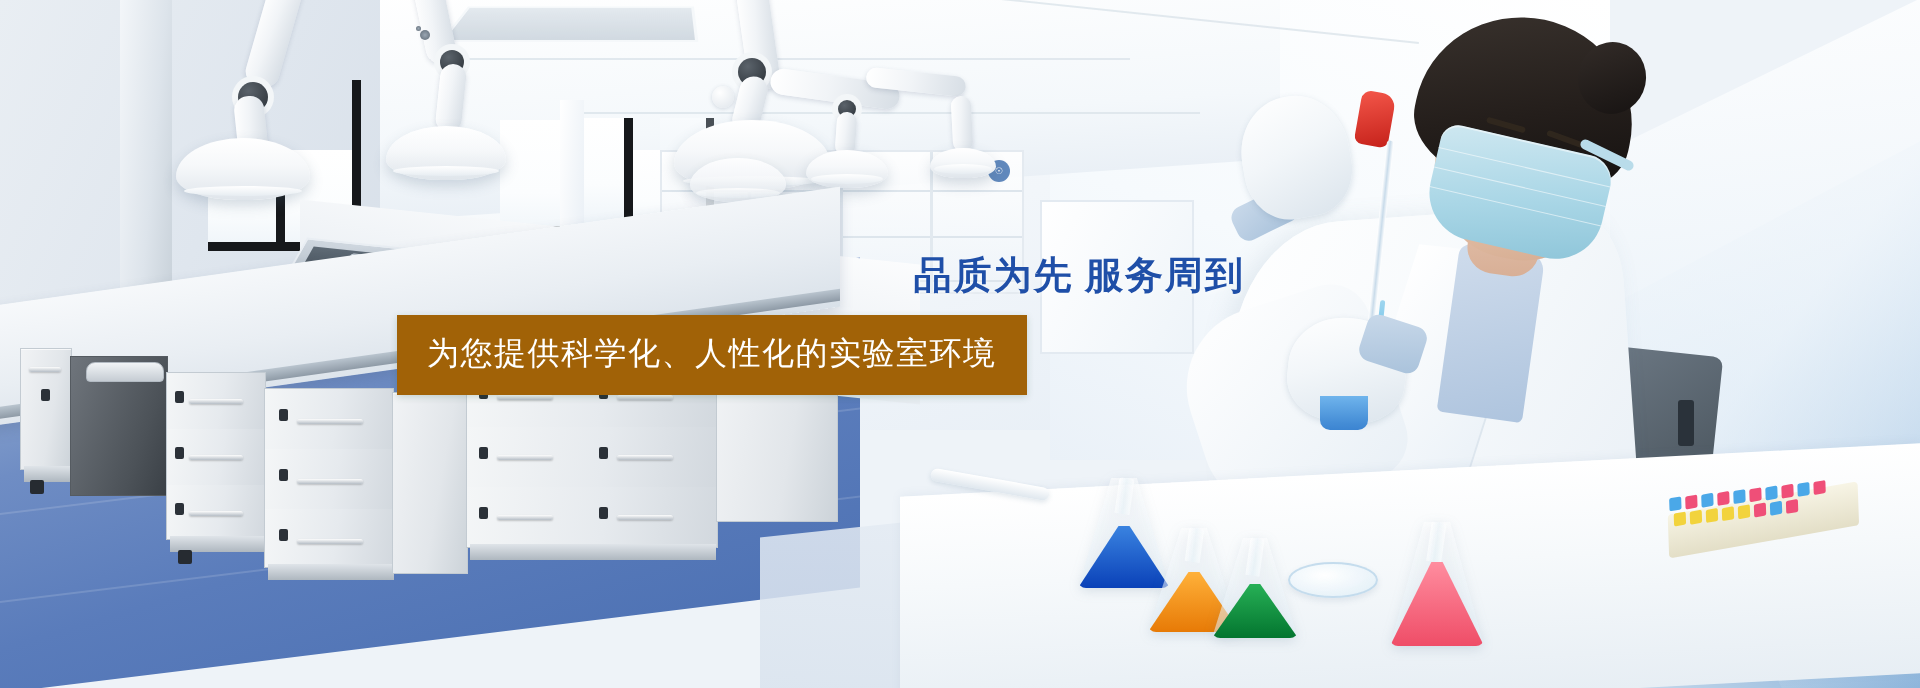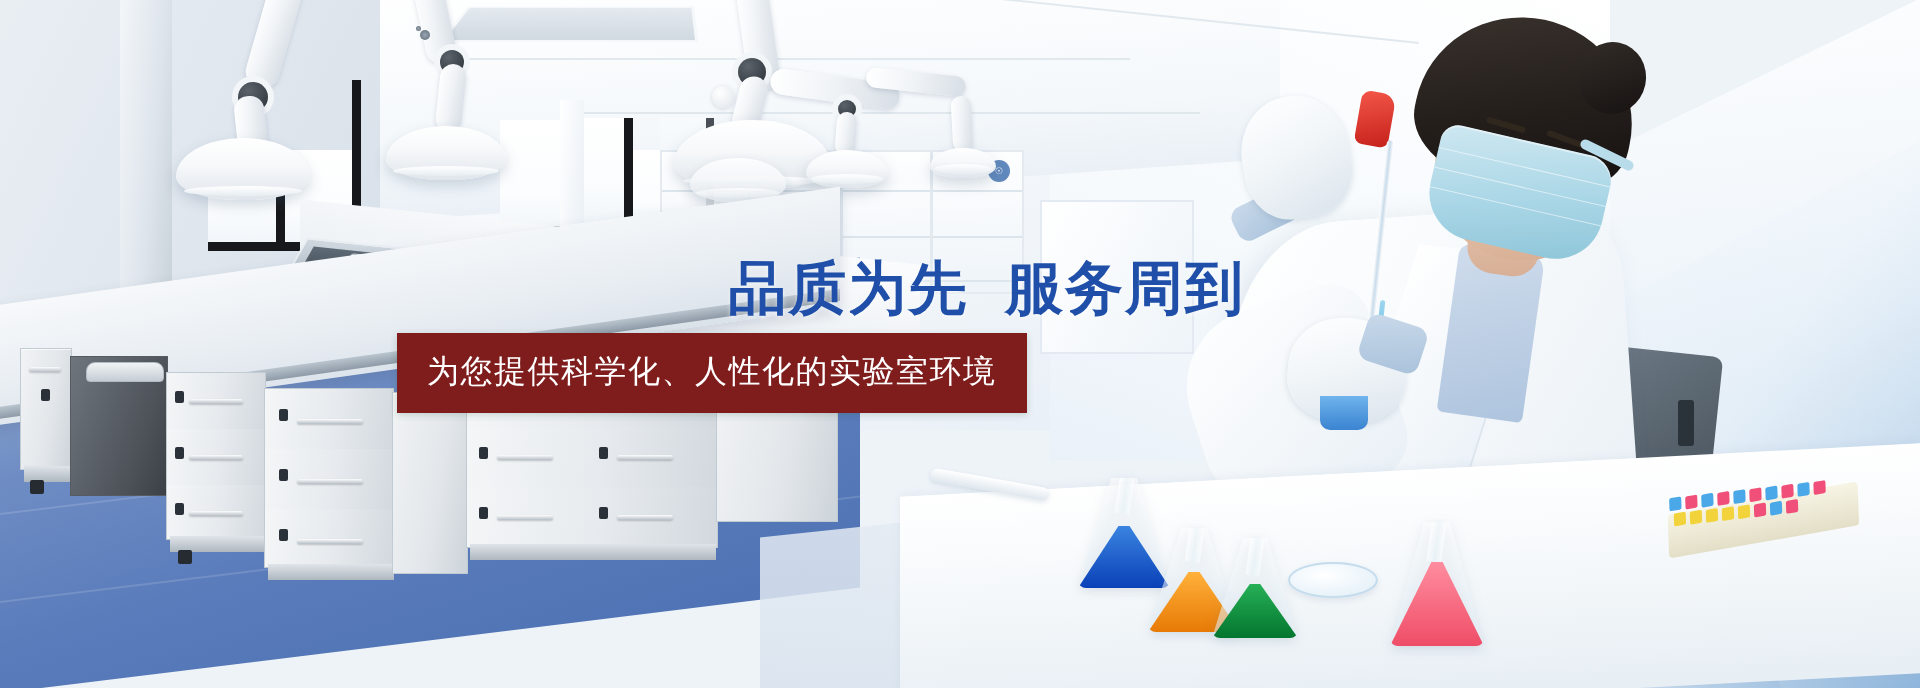--- a/index.html
+++ b/index.html
@@ -375,31 +375,31 @@
     position:absolute;left:368px;top:204px;
     font-family:"Liberation Serif","DejaVu Serif",serif;
     font-size:31px;
     letter-spacing:7.5px;
     color:#7fa0ce;
     white-space:nowrap;
     opacity:.92;
   }
   .headline{
     position:absolute;right:675px;top:250px;
-    font-family:Liberation Mono, monospace;
+    font-family:Liberation Serif, serif;
     font-weight:bold;
-    font-size:58px;
+    font-size:38px;
     letter-spacing:2px;
     color:#1f4fa8;
     white-space:nowrap;
     text-shadow:0 2px 5px rgba(255,255,255,.55);
   }
   .subbar{
-    position:absolute;left:397px;top:333px;
-    background:#7f1d1d;
+    position:absolute;left:397px;top:315px;
+    background:#a16207;
     padding:17px 30px 19px 30px;
     box-shadow:0 2px 7px rgba(20,80,45,.18);
   }
   .subbar span{
     font-family:"DejaVu Sans","Liberation Sans",sans-serif;
     font-size:32px;
     letter-spacing:1.5px;
     color:#ffffff;
     white-space:nowrap;
   }

